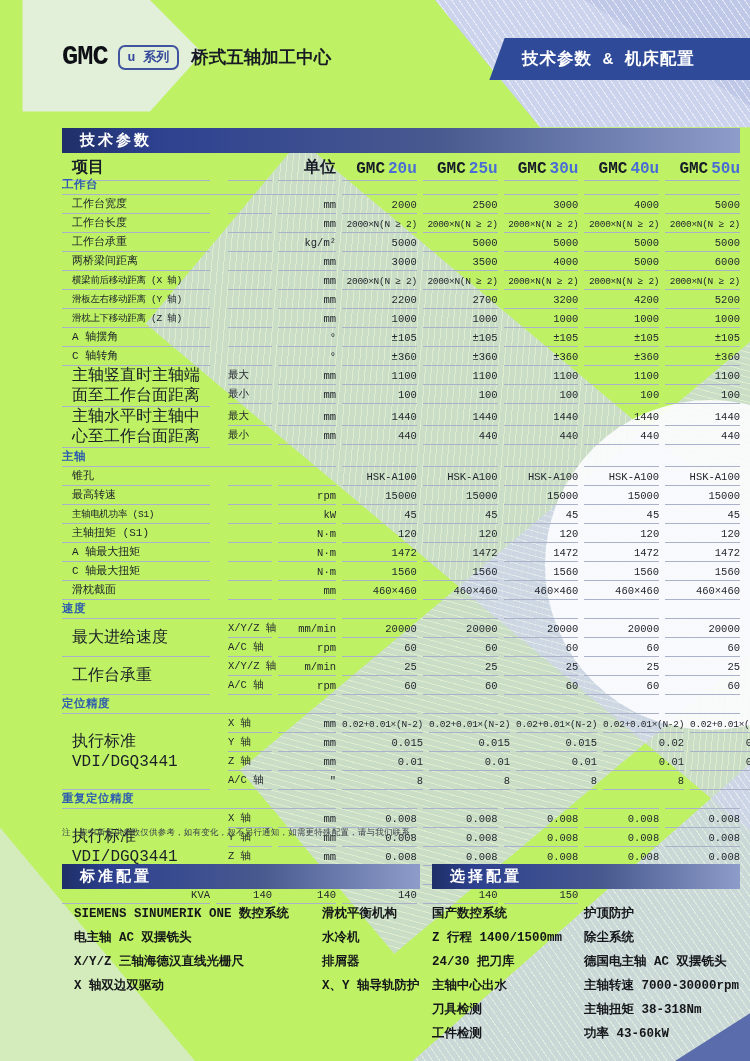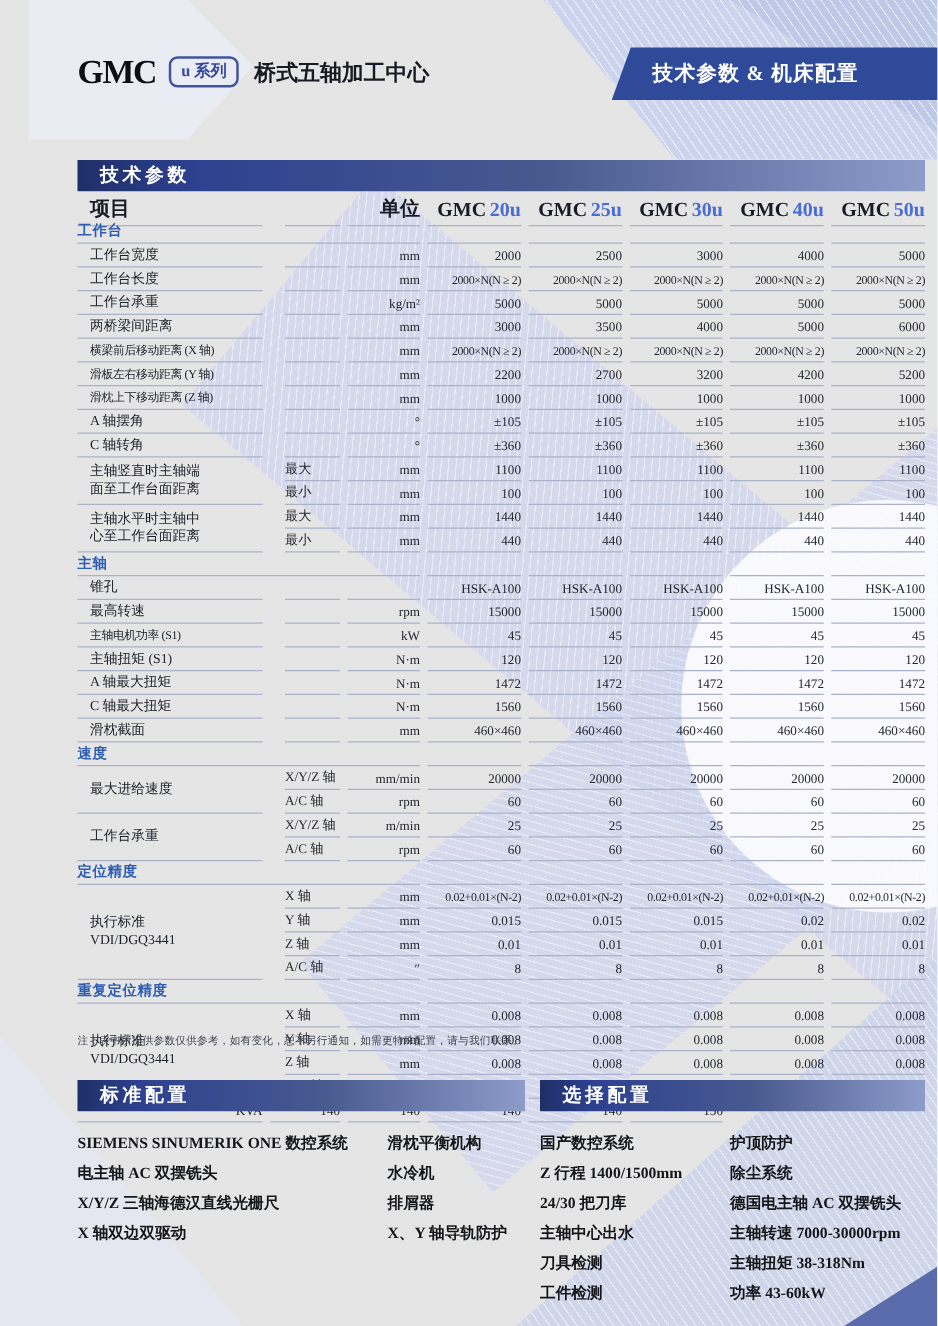--- a/index.html
+++ b/index.html
@@ -1,17 +1,17 @@
 <!DOCTYPE html>
 <html><head>
 <meta charset="utf-8">
 <style>
   html,body{margin:0;padding:0;background:#ffffff;}
-  .page{position:relative;width:750px;height:1061px;overflow:hidden;background:#e5e5e5;
-        font-family:Liberation Serif, serif;color:#15181f;}
+  .page{position:relative;width:750px;height:1061px;overflow:hidden;background:#bef264;
+        font-family:Liberation Mono, monospace;color:#15181f;}
   
   .deco{position:absolute;pointer-events:none;z-index:0;}
   .hatch{background-image:repeating-linear-gradient(55deg,rgba(255,255,255,.55) 0 1px,rgba(255,255,255,0) 1px 6px);}
   .full{inset:0;}
   .b1{inset:0;background-color:#ccd3ec;clip-path:polygon(58% 0,100% 0,100% 12%,72% 12%);}
   .b2{inset:0;background-color:#bfc8e6;clip-path:polygon(78% 0,100% 0,100% 10%);}
   .b3{left:300px;top:140px;width:820px;height:240px;transform:rotate(40deg);transform-origin:0 0;background-color:#cfd5ee;opacity:.72;}
   .b4{left:240px;top:770px;width:820px;height:240px;transform:rotate(-40deg);transform-origin:0 0;background-color:#cfd5ee;opacity:.72;}
   .b5{left:545px;top:400px;width:330px;height:330px;border-radius:50%;background:#fcfcfe;opacity:.92;}
   .b6{inset:0;background-color:#cdd4ec;clip-path:polygon(55% 100%,100% 72%,100% 100%);opacity:.85;}
@@ -47,25 +47,25 @@
   .unit{justify-content:flex-end;font-size:10.5px;}
   .val{justify-content:flex-end;font-size:10.5px;}
   .tight{font-size:9.5px;letter-spacing:-0.3px;}
   .thead .c{font-weight:700;font-size:16px;color:#181c27;}
   .thead .val b{font-weight:700;color:#181c27;}
   .thead .val i{font-style:normal;font-weight:700;color:#4a6cd6;margin-left:3px;}
   .sectitle{grid-column:1/4;justify-content:flex-start;padding-left:0;
             color:#2d5cb0;font-weight:700;font-size:11.5px;letter-spacing:.5px;}
   .elec{grid-column:1/3;justify-content:flex-start;color:#2d5cb0;font-weight:700;font-size:11.5px;}
   .glabel{display:flex;align-items:center;padding-left:10px;border-bottom:1px solid #aab2c9;
-          font-size:11px;color:#1b1f28;white-space:pre-line;line-height:1.25;box-sizing:border-box;}
+          font-size:16px;color:#1b1f28;white-space:pre-line;line-height:1.25;box-sizing:border-box;}
   .note{position:absolute;left:62px;top:827px;z-index:2;font-size:8.5px;color:#3a3f4a;letter-spacing:.2px;}
   
   .cfg{position:absolute;z-index:2;display:flex;}
-  .cfg-std{left:62px;top:902px;width:358px;}
+  .cfg-std{left:74px;top:902px;width:358px;}
   .cfg-opt{left:432px;top:902px;width:318px;}
   .cfg ul{list-style:none;margin:0;padding:0;}
   .cfg li{font-size:12.5px;font-weight:600;color:#141619;line-height:24px;white-space:nowrap;}
   .cfg-std .col1{width:248px;}
   .cfg-opt .col1{width:152px;}
   .col2{flex:1;}
 </style>
 </head>
 <body>
 

